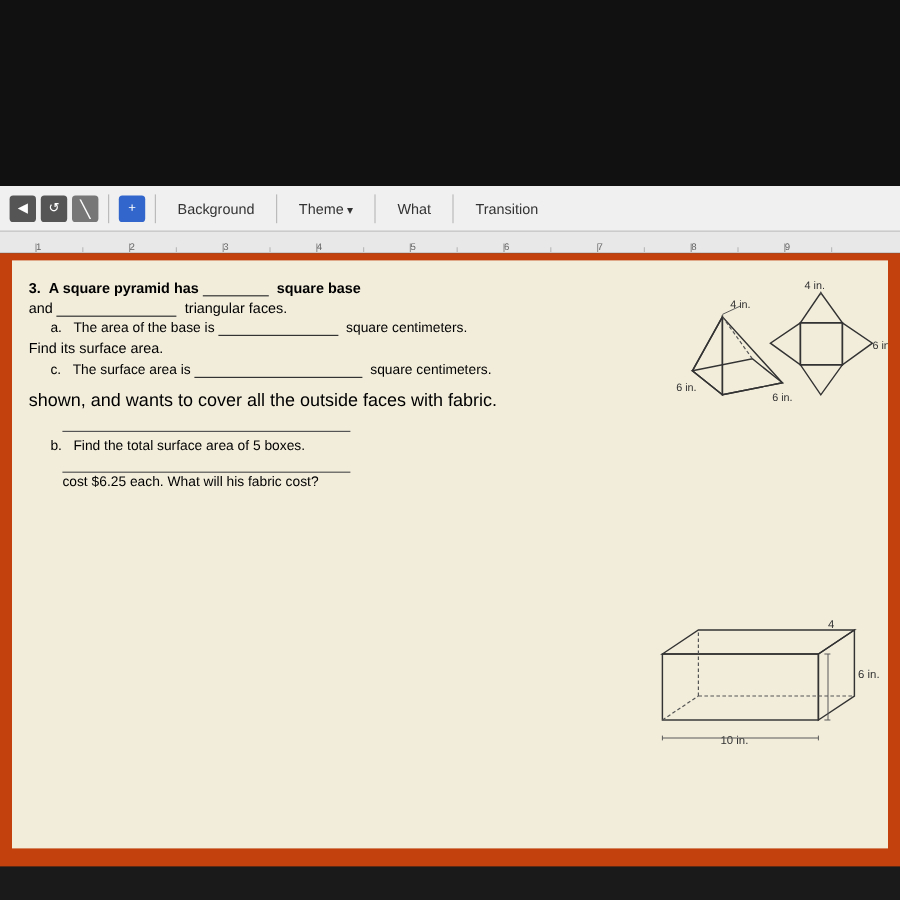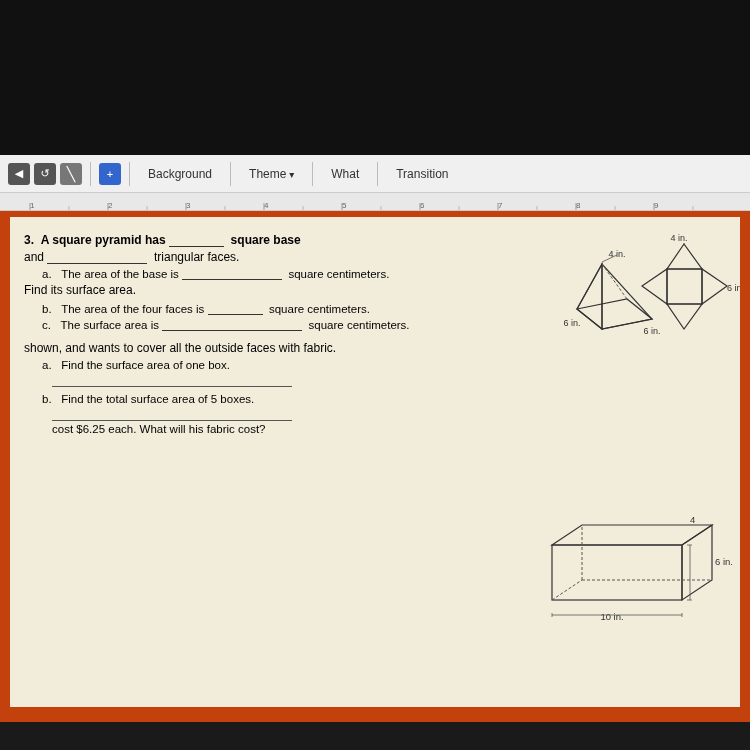--- a/index.html
+++ b/index.html
@@ -184,34 +184,28 @@
       <div style="font-size:12px; font-weight:bold; margin-bottom:3px;">
         3. &nbsp;A square pyramid has <span class="blank-line short"></span>&nbsp; square base
       </div>
       <div style="font-size:12px; margin-bottom:3px;">
         and <span class="blank-line medium"></span>&nbsp; triangular faces.
       </div>
       <div style="font-size:11.5px; margin: 3px 0 3px 18px;">
         a. &nbsp;&nbsp;The area of the base is <span class="blank-line medium"></span>&nbsp; square centimeters.
       </div>
       <div style="font-size:12px; margin-bottom:5px;">Find its surface area.</div>
-      <div style="font-size:11.5px; margin: 3px 0 3px 18px;">
-        b. &nbsp;&nbsp;The area of the four faces is <span class="blank-line short"></span>&nbsp; square centimeters.
-      </div>
       <div style="font-size:11.5px; margin: 3px 0 10px 18px;">
         c. &nbsp;&nbsp;The surface area is <span class="blank-line long"></span>&nbsp; square centimeters.
       </div>
     </div>
 
     <div style="position:relative; z-index:1;">
-      <div style="font-size:12px; margin-bottom:4px;">
+      <div style="font-size:15px; margin-bottom:4px;">
         shown, and wants to cover all the outside faces with fabric.
-      </div>
-      <div style="font-size:11.5px; margin: 2px 0 2px 18px;">
-        a. &nbsp;&nbsp;Find the surface area of one box.
       </div>
       <div class="answer-line"></div>
       <div style="font-size:11.5px; margin: 6px 0 2px 18px;">
         b. &nbsp;&nbsp;Find the total surface area of 5 boxes.
       </div>
       <div class="answer-line"></div>
       <div style="font-size:11.5px; margin: 2px 0 2px 28px;">
         cost $6.25 each. What will his fabric cost?
       </div>
     </div>

